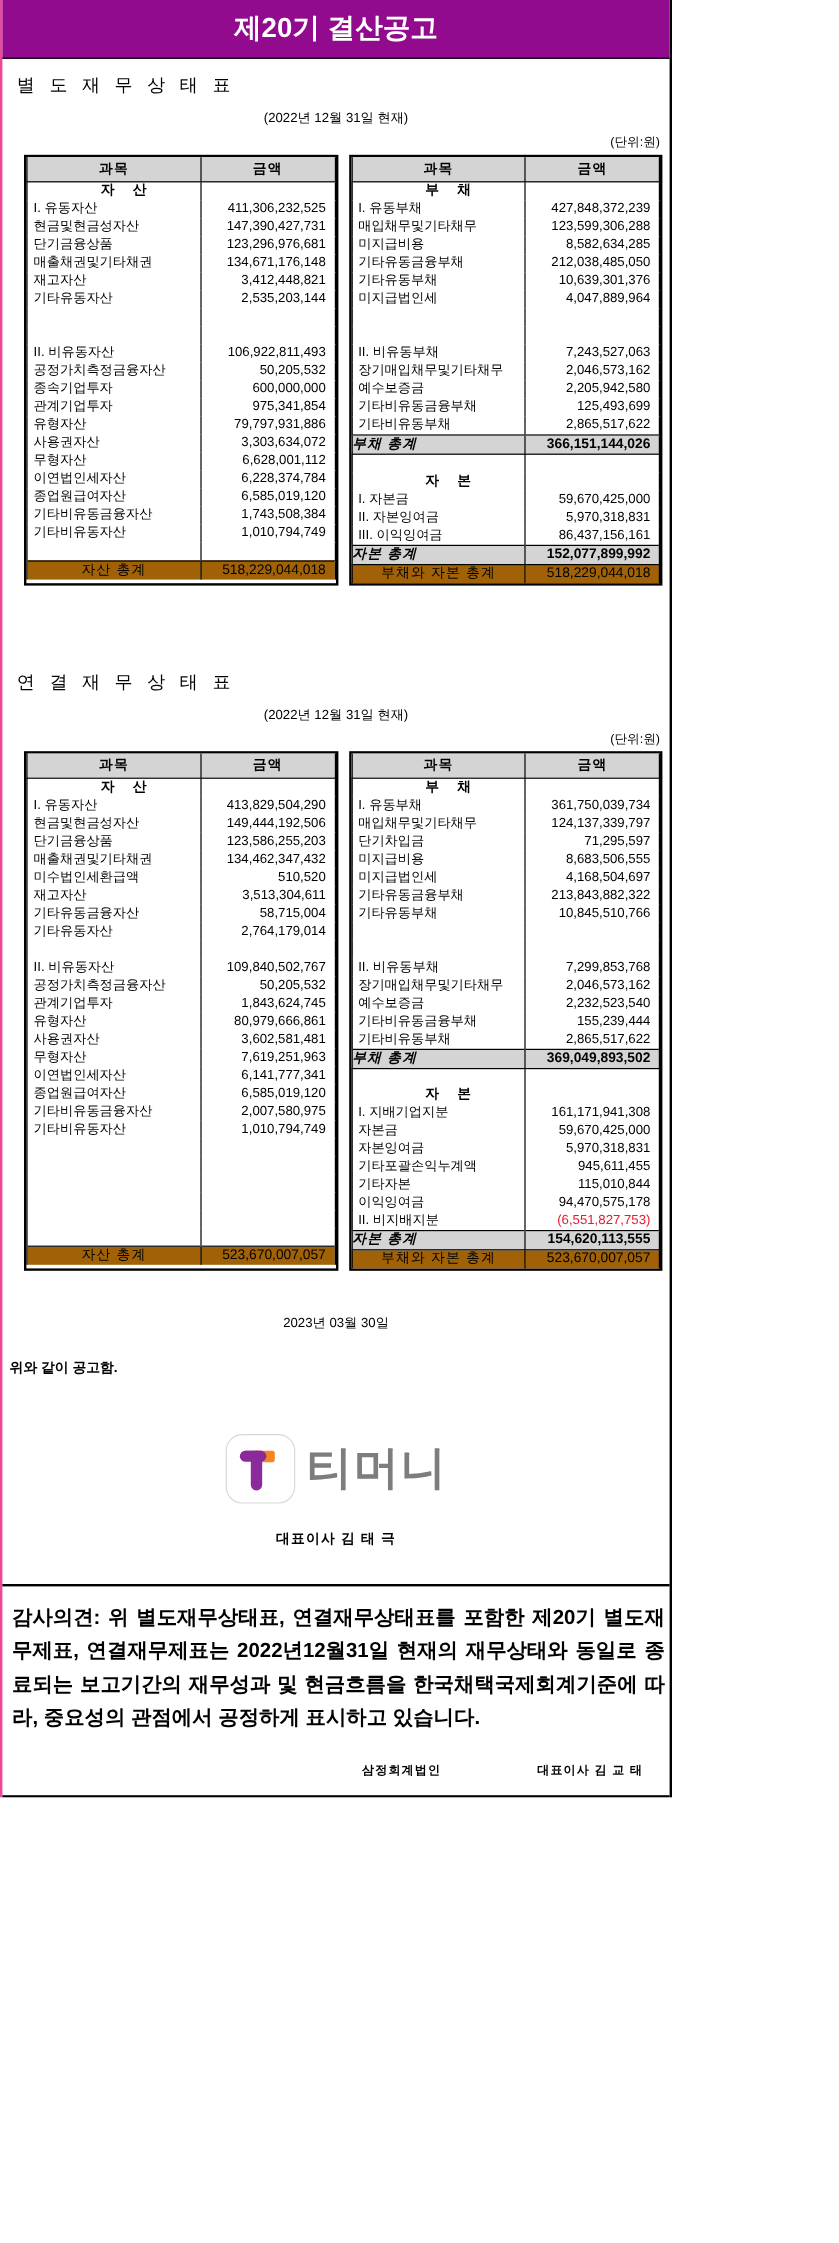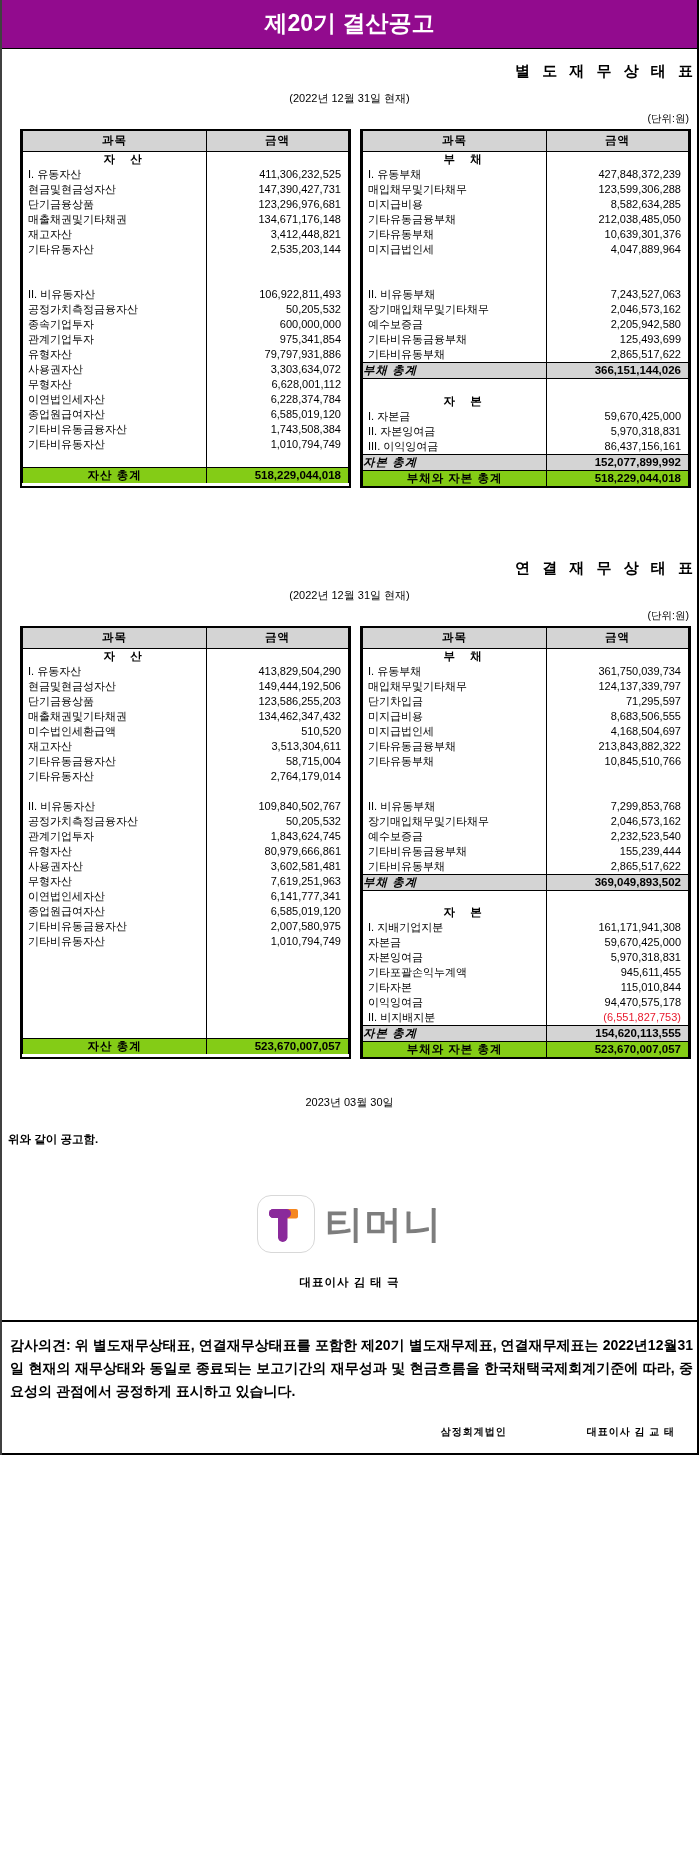--- a/index.html
+++ b/index.html
@@ -7,45 +7,46 @@
     margin: 0; padding: 0;
     background: #ffffff;
   }
   body {
     width: 699px;
     font-family: "Liberation Sans", "DejaVu Sans", sans-serif;
     color: #000000;
     -webkit-font-smoothing: antialiased;
   }
   .page {
-    width: 699px;
+    width: 560px;
     position: relative;
-    border-left: 2px solid #404040;
+    border-left: 2px solid #ec4899;
     border-right: 2px solid #000;
   }
 
   
   .banner {
     background: #920b8e;
     color: #ffffff;
     text-align: center;
     font-size: 23px;
     font-weight: bold;
     letter-spacing: 0px;
     padding: 8px 0 9px 0;
     border-bottom: 1px solid #000;
   }
 
   
   .sheet-title {
-    text-align: right;
+    text-align: left;
     font-size: 15px;
-    font-weight: bold;
+    font-weight: normal;
     letter-spacing: 4px;
     padding-top: 13px;
+    margin-left: 12px;
   }
   .sheet-date {
     text-align: center;
     font-size: 11px;
     padding-top: 10px;
     padding-bottom: 2px;
   }
   .unit-line {
     text-align: right;
     font-size: 10.5px;
@@ -119,23 +120,23 @@
     border-top: 1px solid #000;
     border-bottom: 1px solid #000;
     font-weight: bold;
     font-size: 11.5px;
   }
   tr.total td.name { text-align: left; letter-spacing: 1px; padding-left: 0; font-style: italic; }
   tr.total td.val  { text-align: right; padding-right: 7px; }
 
   
   tr.grand td {
-    background: #84cc16;
+    background: #a16207;
     border-top: 1px solid #000;
-    font-weight: bold;
+    font-weight: normal;
     font-size: 11.5px;
   }
   tr.grand td.name { text-align: center; letter-spacing: 1px; padding-left: 0; }
   tr.grand td.val  { text-align: right; padding-right: 7px; }
 
   .neg { color: #e8192c; }
 
   
   .gap-lg { height: 58px; }
   .decl-date {
@@ -174,21 +175,21 @@
     font-size: 11.5px;
     font-weight: bold;
     letter-spacing: 1px;
     padding-top: 22px;
   }
   .rule {
     border-top: 2px solid #000;
     margin-top: 30px;
   }
   .audit {
-    font-size: 14px;
+    font-size: 17px;
     font-weight: bold;
     line-height: 1.65;
     padding: 12px 4px 0 8px;
     text-align: justify;
   }
   .audit-sign {
     display: flex;
     justify-content: flex-end;
     gap: 80px;
     font-size: 10px;

